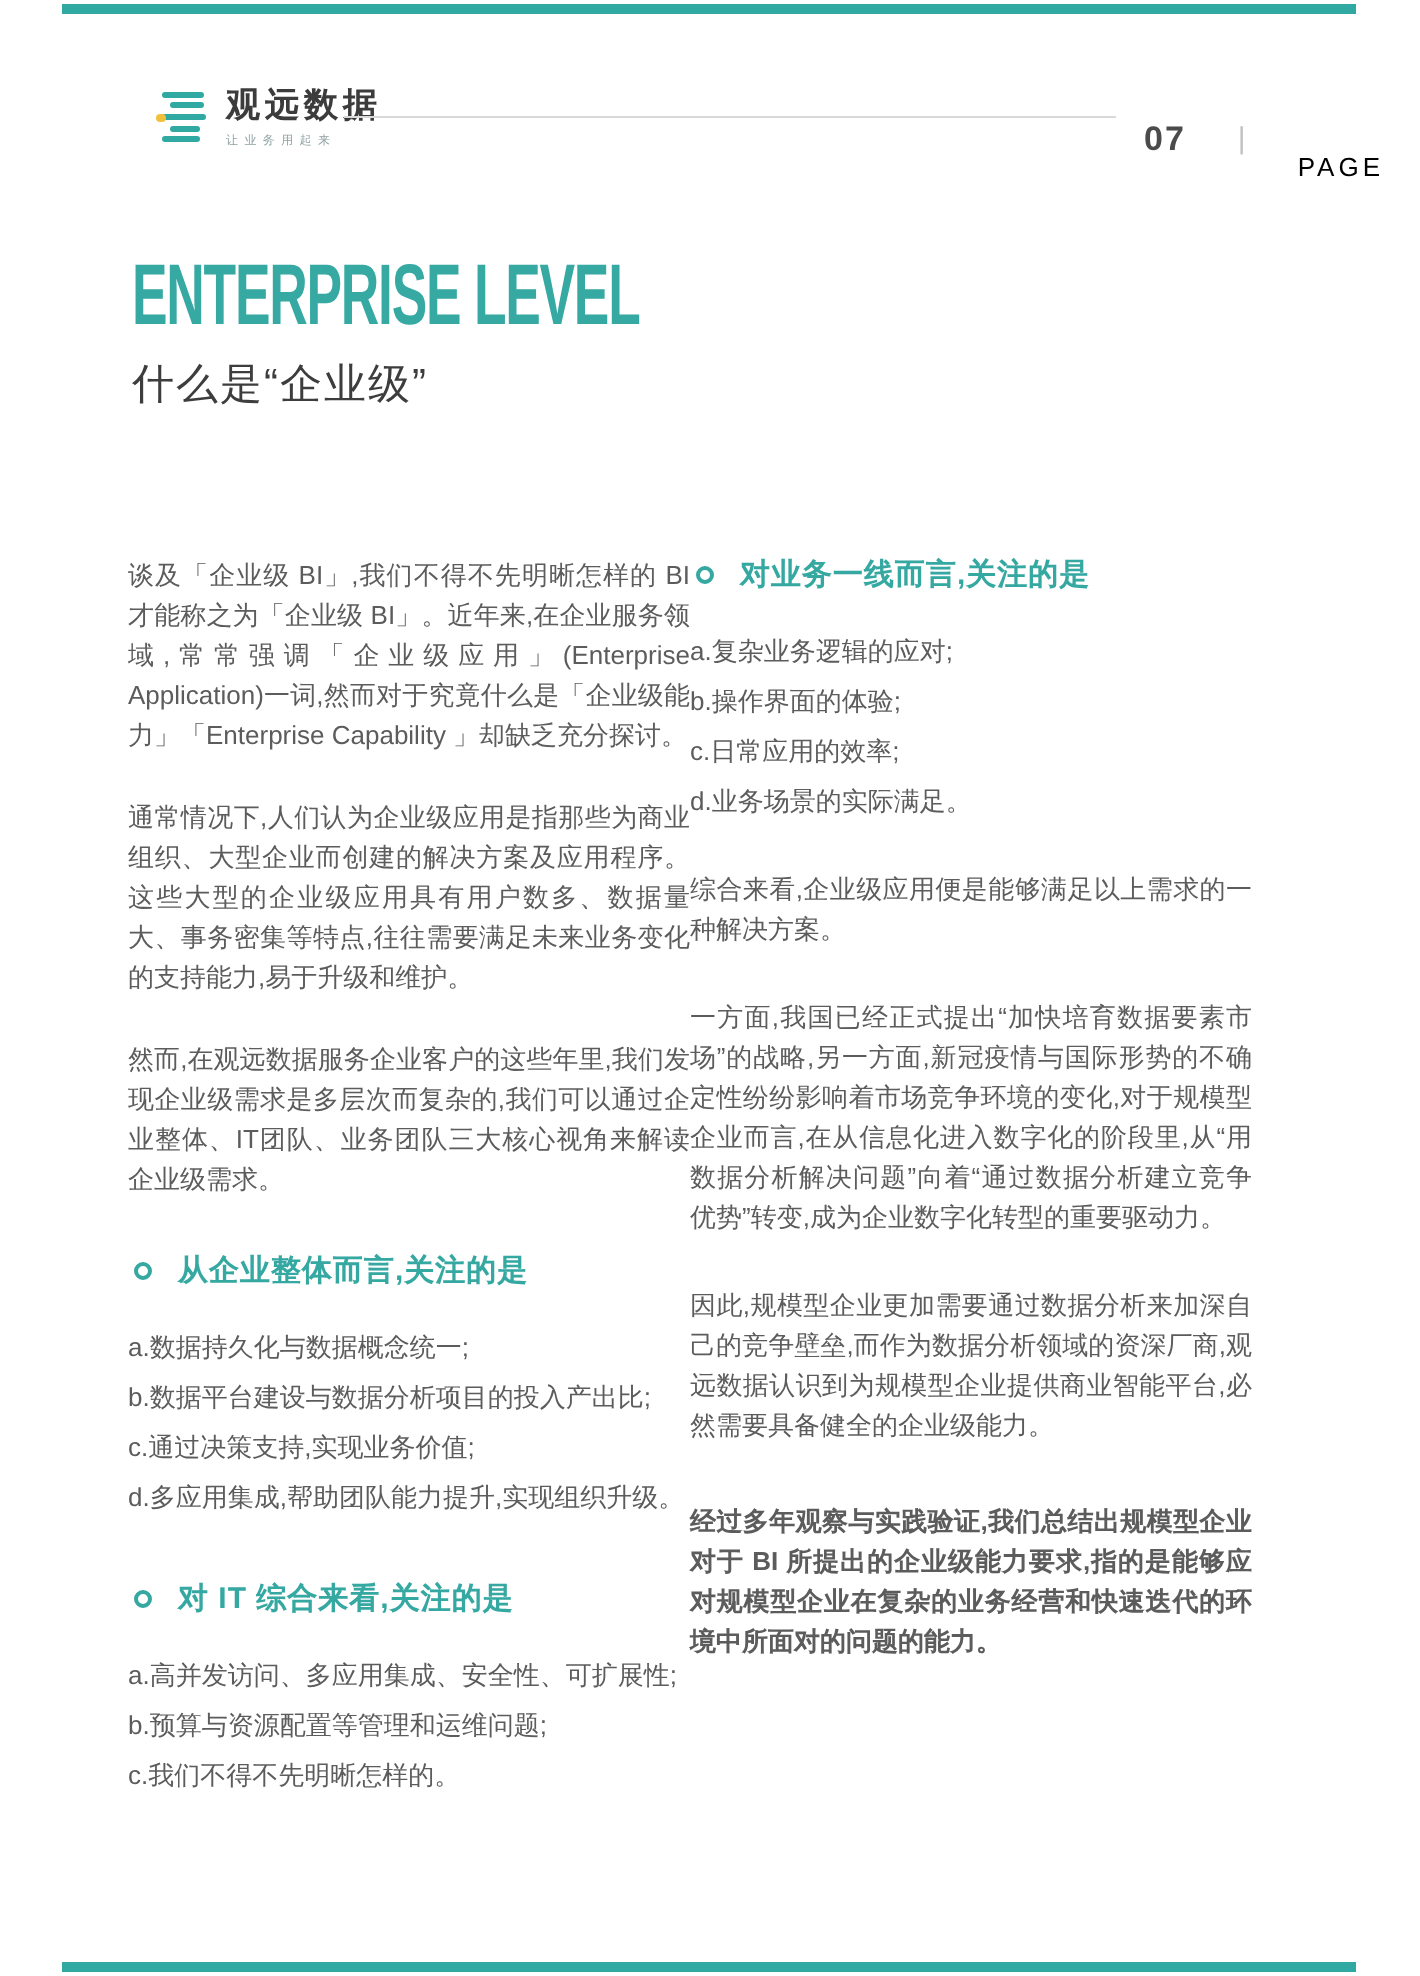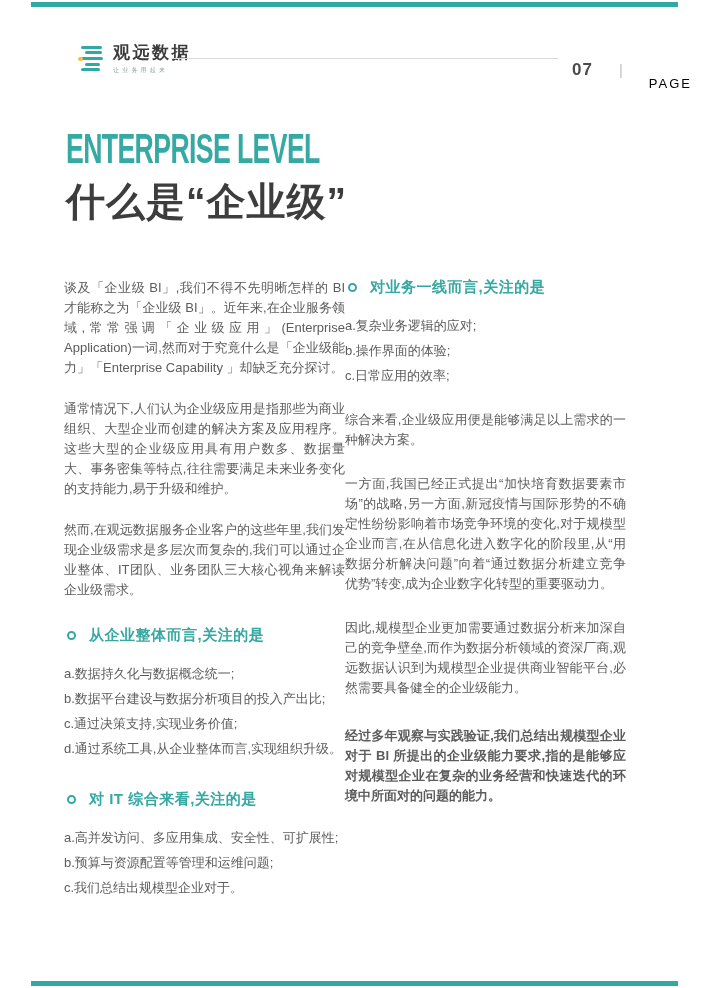--- a/index.html
+++ b/index.html
@@ -38,21 +38,21 @@
   .page-num .pglabel { font-size: 13px; color: #000000; letter-spacing: 2px; margin-top: 28px; }
 
   
   .title-block { position: absolute; left: 66px; top: 127px; }
   .title-en {
     margin: 0; font-size: 43px; line-height: 1.0; font-weight: 800;
     color: #36A9A3; letter-spacing: -1px; white-space: nowrap;
     transform: scaleX(0.62); transform-origin: left center;
   }
   .title-zh {
-    margin: 11px 0 0 0; font-size: 39px; line-height: 1.1; font-weight: 700;
+    margin: 11px 0 0 0; font-size: 21px; line-height: 1.1; font-weight: 400;
     color: #3D3D3D; letter-spacing: 1px;
   }
 
   
   .columns { position: absolute; left: 64px; top: 278px; width: 602px; display: flex; }
   .col { width: 281px; flex: 0 0 281px; }
   .body-p {
     margin: 0 0 21px 0; font-size: 13px; line-height: 20px;
     color: #5C5C5C; text-align: justify;
   }
@@ -112,43 +112,44 @@
       <p class="body-p">然而,在观远数据服务企业客户的这些年里,我们发现企业级需求是多层次而复杂的,我们可以通过企业整体、IT团队、业务团队三大核心视角来解读企业级需求。</p>
 
       <div class="section-heading mt-md">
         <span class="ring"></span>
         <span>从企业整体而言,关注的是</span>
       </div>
       <div class="list">
         <p class="list-item">a.数据持久化与数据概念统一;</p>
         <p class="list-item">b.数据平台建设与数据分析项目的投入产出比;</p>
         <p class="list-item">c.通过决策支持,实现业务价值;</p>
-        <p class="list-item">d.通过系统工具,从企业整体而言,实现组织升级。</p>
+        <p class="list-item">d.多应用集成,帮助团队能力提升,实现组织升级。</p>
       </div>
 
       <div class="section-heading mt-lg">
         <span class="ring"></span>
         <span>对 IT 综合来看,关注的是</span>
       </div>
       <div class="list">
         <p class="list-item">a.高并发访问、多应用集成、安全性、可扩展性;</p>
         <p class="list-item">b.预算与资源配置等管理和运维问题;</p>
-        <p class="list-item">c.我们总结出规模型企业对于。</p>
+        <p class="list-item">c.我们不得不先明晰怎样的。</p>
       </div>
     </section>
 
     <section class="col">
       <div class="section-heading" style="margin-top:0;">
         <span class="ring"></span>
         <span>对业务一线而言,关注的是</span>
       </div>
       <div class="list">
         <p class="list-item">a.复杂业务逻辑的应对;</p>
         <p class="list-item">b.操作界面的体验;</p>
         <p class="list-item">c.日常应用的效率;</p>
+        <p class="list-item">d.业务场景的实际满足。</p>
       </div>
 
       <p class="body-p mt-md">综合来看,企业级应用便是能够满足以上需求的一种解决方案。</p>
       <p class="body-p" style="margin-top:24px;">一方面,我国已经正式提出“加快培育数据要素市场”的战略,另一方面,新冠疫情与国际形势的不确定性纷纷影响着市场竞争环境的变化,对于规模型企业而言,在从信息化进入数字化的阶段里,从“用数据分析解决问题”向着“通过数据分析建立竞争优势”转变,成为企业数字化转型的重要驱动力。</p>
       <p class="body-p" style="margin-top:24px;">因此,规模型企业更加需要通过数据分析来加深自己的竞争壁垒,而作为数据分析领域的资深厂商,观远数据认识到为规模型企业提供商业智能平台,必然需要具备健全的企业级能力。</p>
       <p class="body-p" style="margin-top:28px;font-weight:bold;">经过多年观察与实践验证,我们总结出规模型企业对于 BI 所提出的企业级能力要求,指的是能够应对规模型企业在复杂的业务经营和快速迭代的环境中所面对的问题的能力。</p>
     </section>
 
   </div>
 

